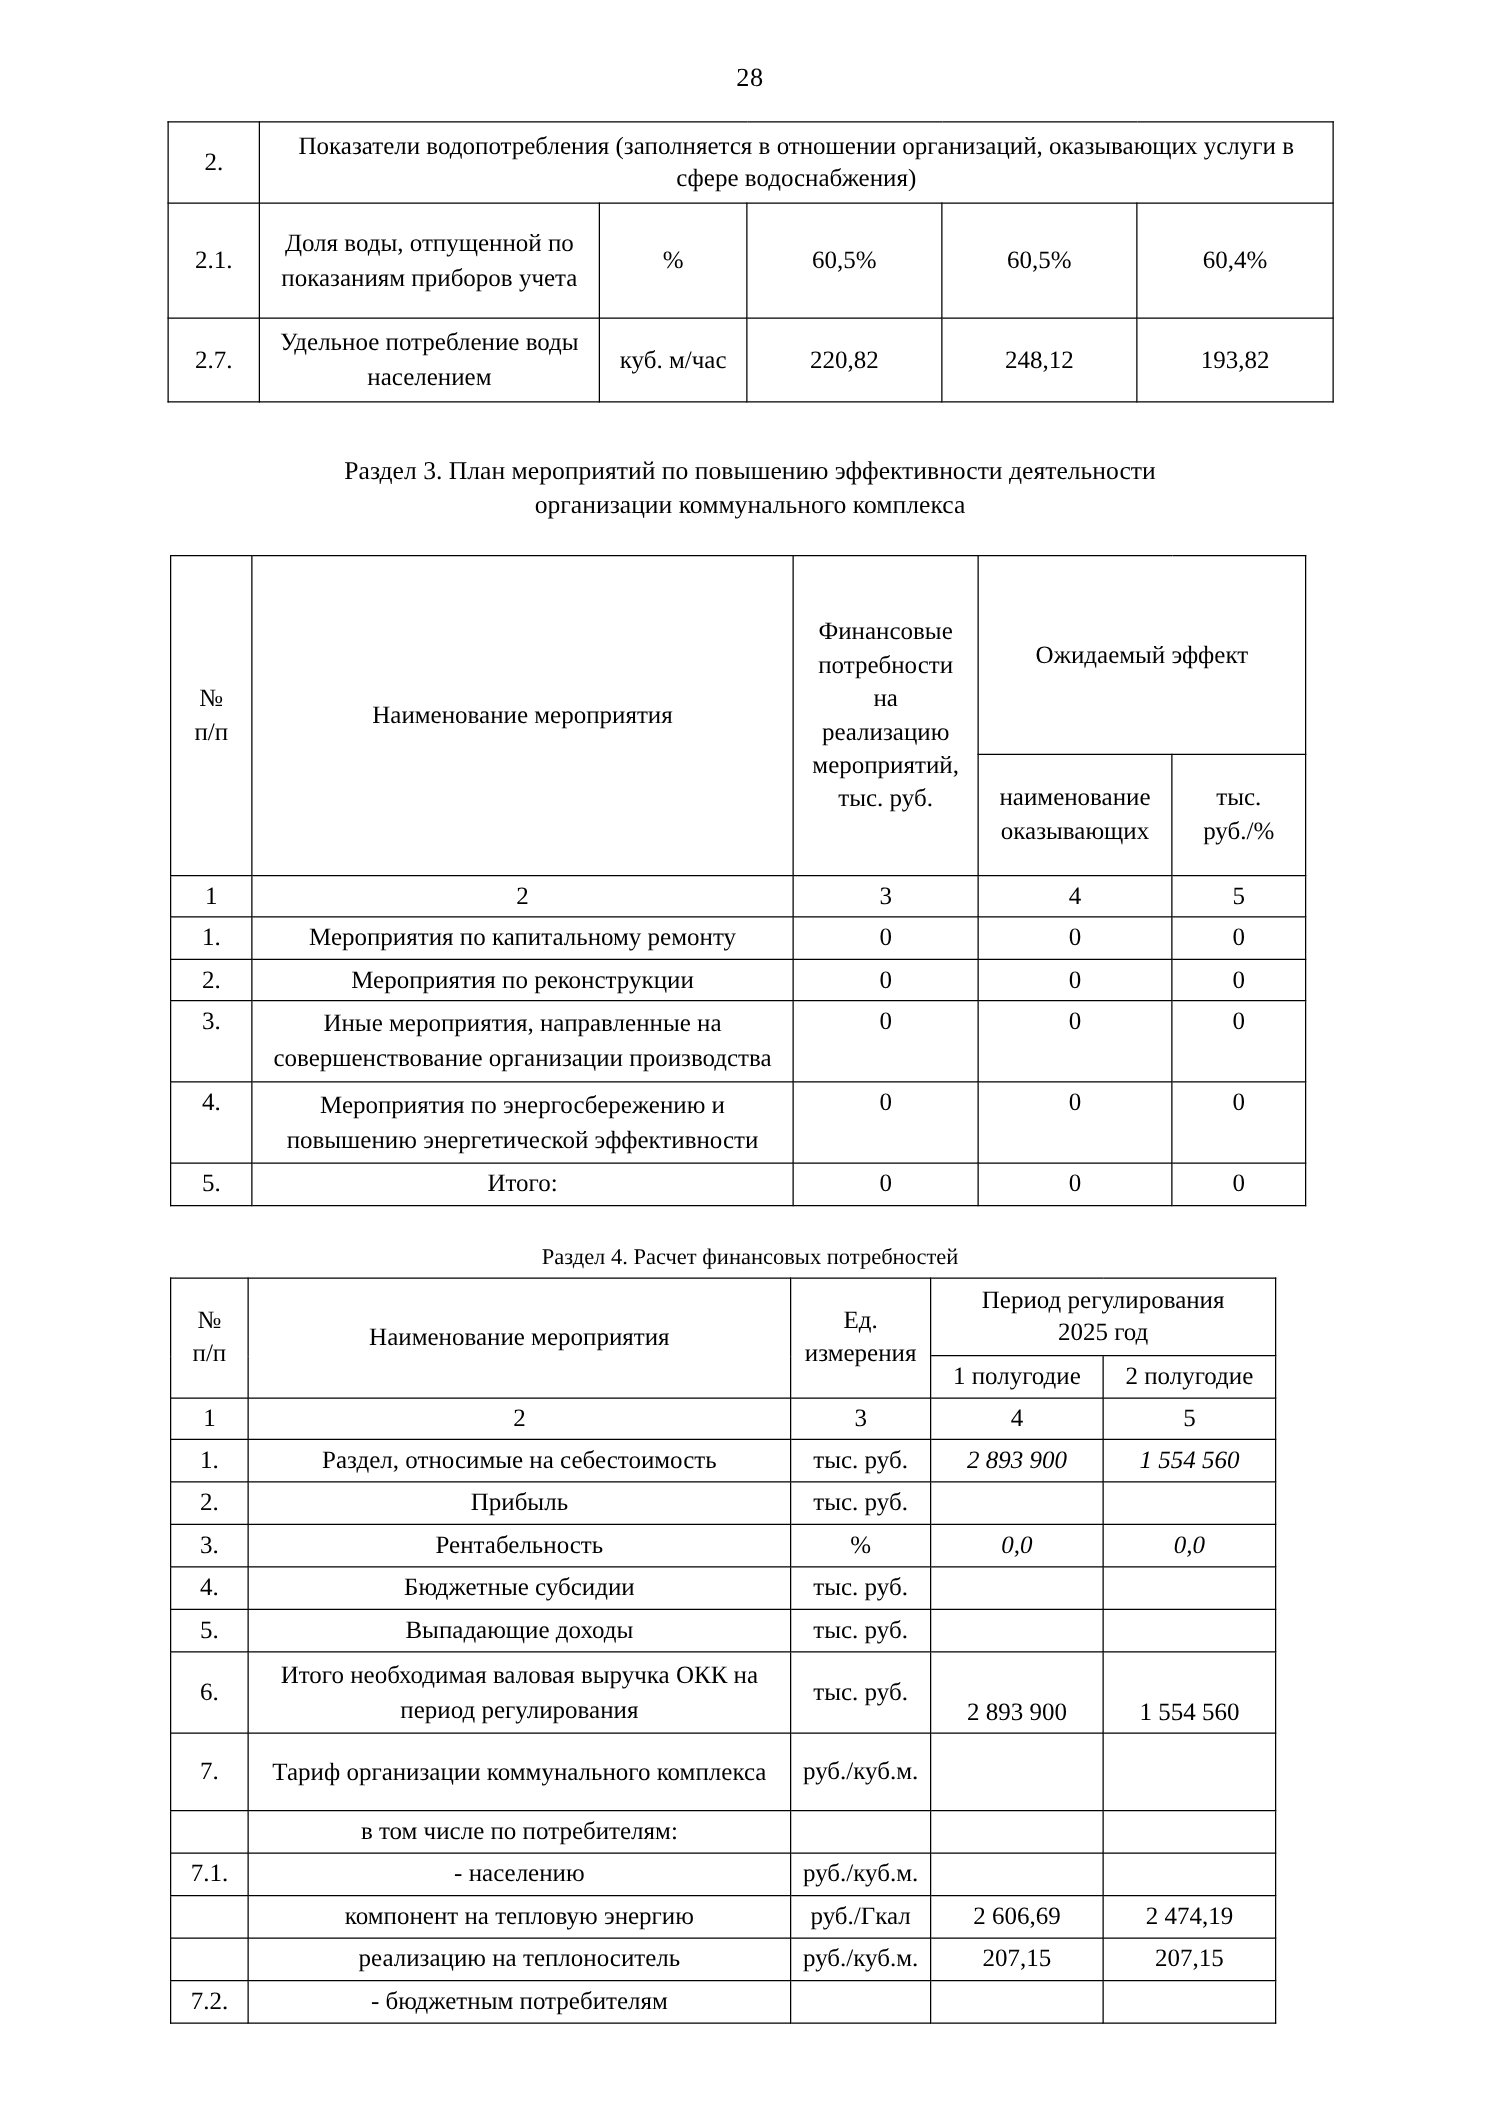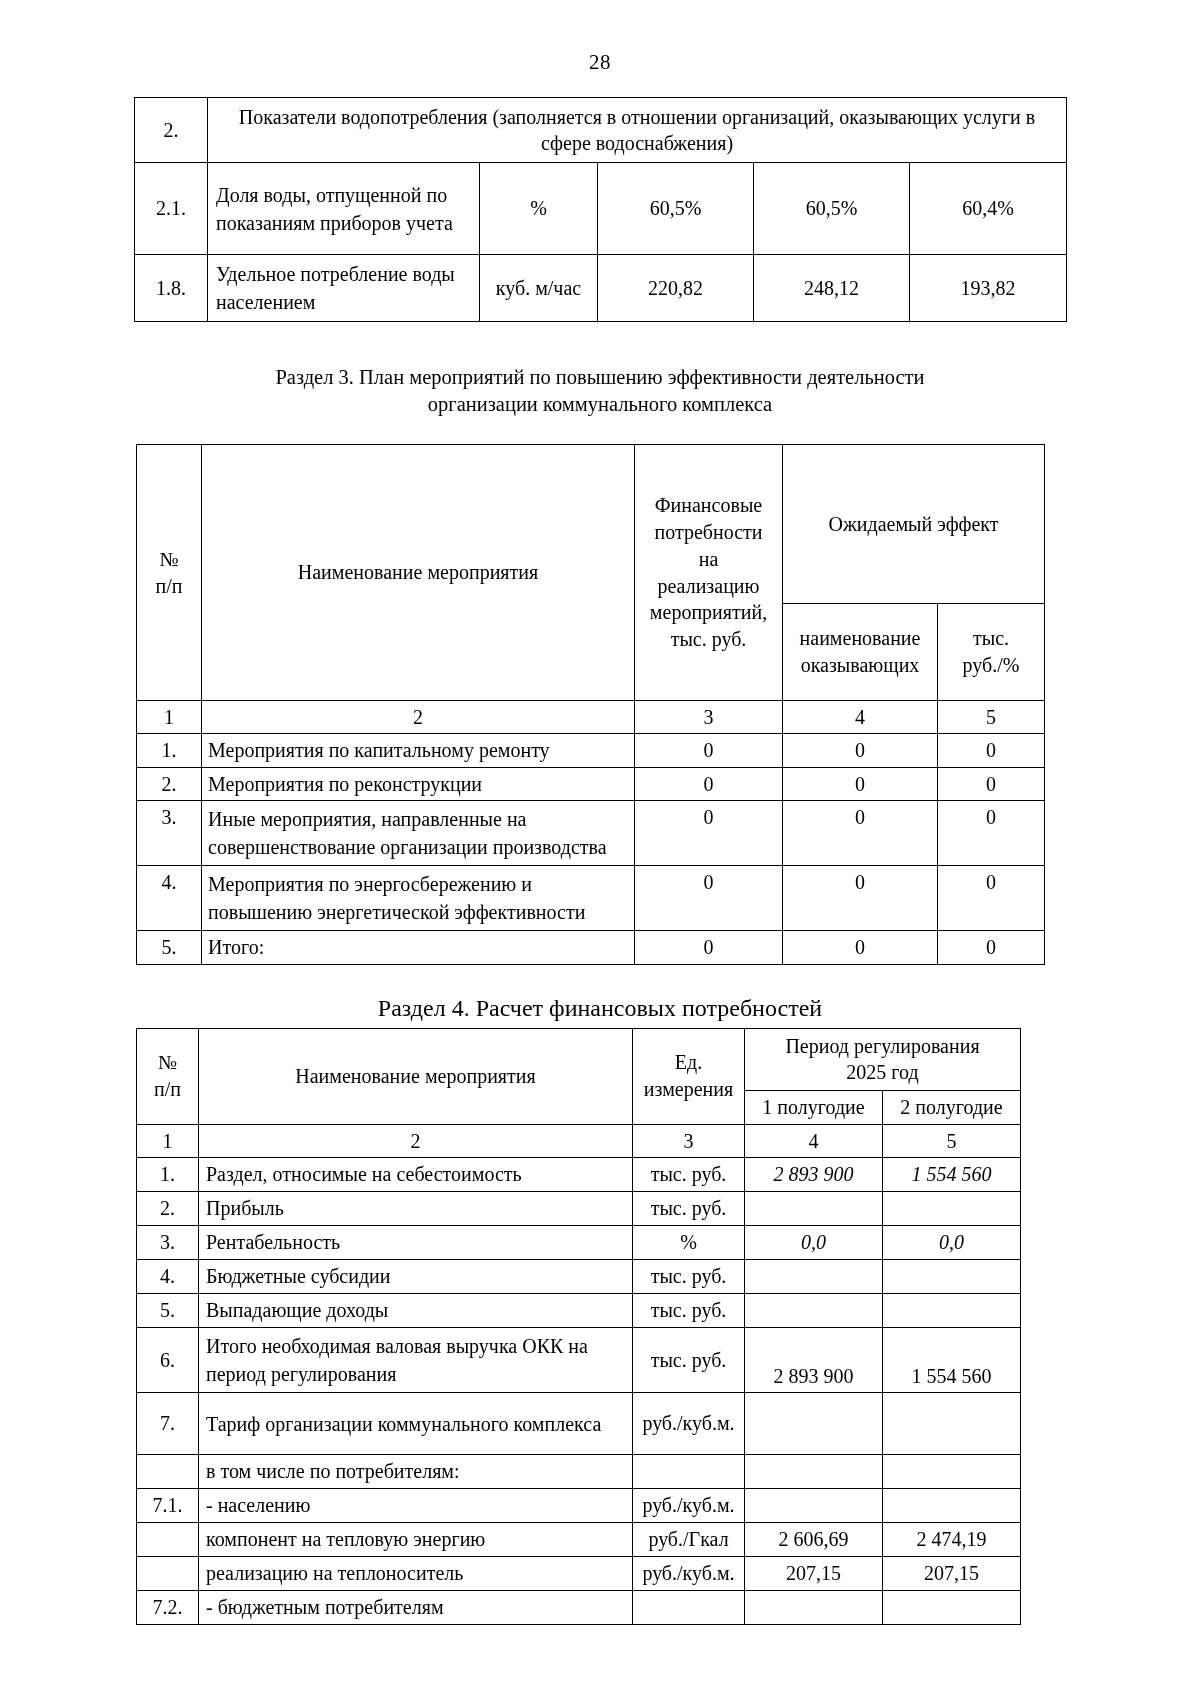--- a/index.html
+++ b/index.html
@@ -34,21 +34,21 @@
     table-layout: fixed;
     font-size: 20px;
     line-height: 1.22;
   }
   table td {
     border: 1.6px solid #000000;
     padding: 3px 6px;
     vertical-align: middle;
   }
   .c { text-align: center; }
-  .l { text-align: left; }
+  .l { text-align: center; }
   .ital { font-style: italic; }
   .mid { vertical-align: middle; }
   .top { vertical-align: top; }
   .bot { vertical-align: bottom; }
 
   
   #table-water {
     width: 932px;
     margin: 22px 0 0 134px;
   }
@@ -56,21 +56,21 @@
 
   
   .section-title {
     text-align: center;
     font-size: 20.5px;
     line-height: 1.32;
     margin-top: 42px;
   }
   .section-title-4 {
     text-align: center;
-    font-size: 24px;
+    font-size: 18px;
     margin-top: 30px;
     margin-bottom: 6px;
     font-family: Liberation Serif, serif;
   }
 
   
   #table-plan {
     width: 908px;
     margin: 26px 0 0 136px;
   }
@@ -111,21 +111,21 @@
       </tr>
       <tr style="height:92px">
         <td class="c mid">2.1.</td>
         <td class="l mid" style="line-height:1.4">Доля воды, отпущенной по показаниям приборов учета</td>
         <td class="c mid">%</td>
         <td class="c mid">60,5%</td>
         <td class="c mid">60,5%</td>
         <td class="c mid">60,4%</td>
       </tr>
       <tr style="height:58px">
-        <td class="c mid">1.8.</td>
+        <td class="c mid">2.7.</td>
         <td class="l mid" style="line-height:1.4">Удельное потребление воды населением</td>
         <td class="c mid">куб. м/час</td>
         <td class="c mid">220,82</td>
         <td class="c mid">248,12</td>
         <td class="c mid">193,82</td>
       </tr>
     </tbody>
   </table>
 
   <div class="section-title">

